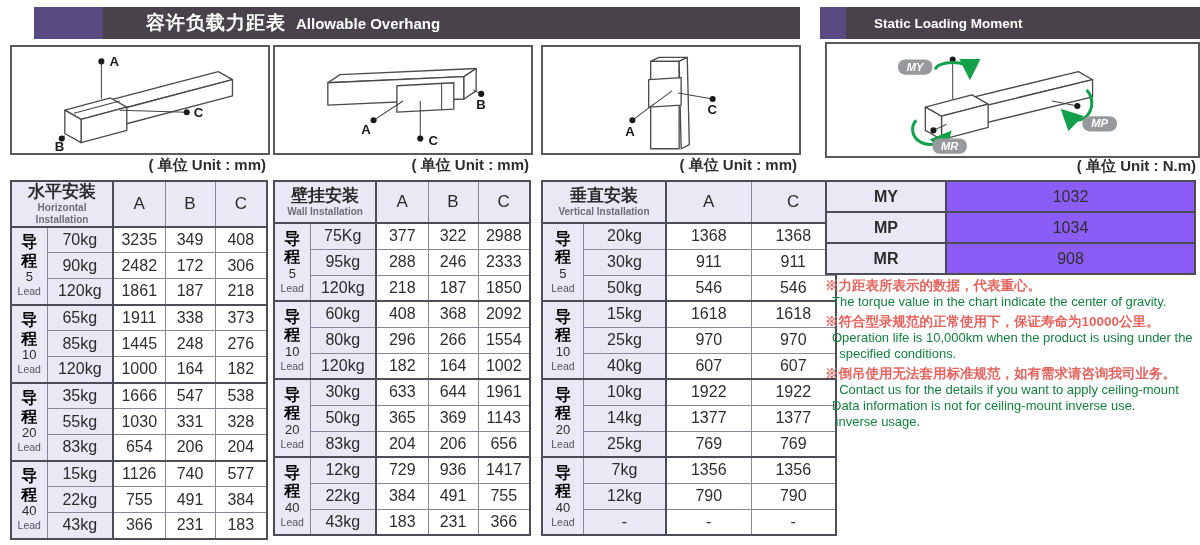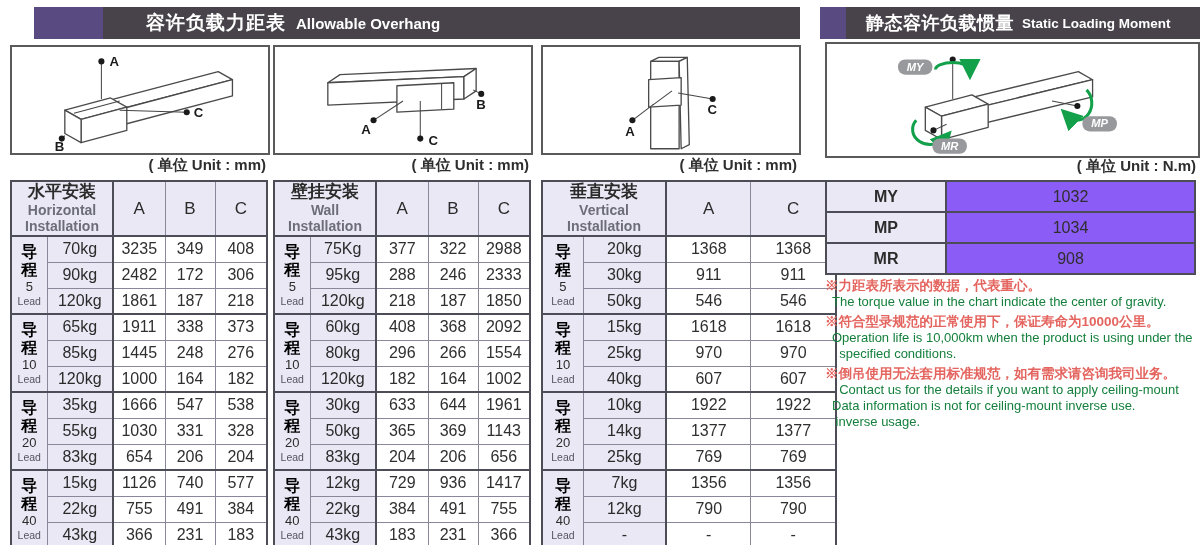--- a/index.html
+++ b/index.html
@@ -21,21 +21,21 @@
   
   .tbl{position:absolute;}
   table.inst{border-collapse:collapse;table-layout:fixed;width:100%;border:2px solid #4d4d57;}
   .inst th,.inst td{border:1px solid #88889a;text-align:center;vertical-align:middle;padding:0;overflow:hidden;}
   .inst tr{height:26px;}
   .inst tr.hdr{height:42px;}
   .inst tr.hdr th{border-bottom:2px solid #4d4d57;background:#eae8f4;}
   .inst tr.g-start td{border-top:2px solid #4d4d57;}
   .inst .vfirst{border-left:2px solid #4d4d57;}
   .t-zh{display:block;font-size:17px;font-weight:700;line-height:1.15;color:#2b2b2b;}
-  .t-en{display:block;font-size:14px;color:#6d6d78;line-height:1.2;}
+  .t-en{display:block;font-size:10px;color:#6d6d78;line-height:1.2;}
   .t-col{font-size:17px;font-weight:500;color:#2b2b2b;}
   td.lead{background:#eae8f4;}
   .l-zh{display:block;width:17px;margin:0 auto;font-size:16px;font-weight:700;line-height:1.15;color:#000000;}
   .l-n{display:block;font-size:13px;line-height:1.15;color:#2b2b2b;}
   .l-en{display:block;font-size:10.5px;color:#55555f;line-height:1.2;}
   td.load{background:#eae8f4;font-size:16px;font-weight:500;color:#2b2b2b;}
   td.val{background:#fff;font-size:16px;color:#2f2f2f;}
   
   .tbl-moment{position:absolute;}
   table.moment{border-collapse:collapse;table-layout:fixed;width:100%;border:2px solid #4d4d57;}
@@ -63,21 +63,20 @@
   <div class="hbar" style="left:34px;width:766px;">
     <div class="dark" style="left:4px;padding-left:108px;">
       <span class="zh-title">容许负载力距表</span>
       <span class="en-title">Allowable Overhang</span>
     </div>
     <div class="purple" style="width:69px;"></div>
   </div>
 
   <div class="hbar right" style="left:820px;width:380px;">
     <div class="dark" style="left:6px;padding-left:40px;">
-      <span class="zh-title">静态容许负载惯量</span>
       <span class="en-title">Static Loading Moment</span>
     </div>
     <div class="purple" style="width:26px;"></div>
   </div>
 
   <div class="diagram-box" style="left:10px;top:45px;width:256px;height:106px;">
     <svg viewBox="0 0 252 102">
       <polygon class="face" points="70,58 203,23 217,31 84,66"></polygon>
       <polygon class="face" points="84,66 217,31 217,47 84,82"></polygon>
       <polygon class="face" points="52,61 97,49 113,58 68,70"></polygon>

